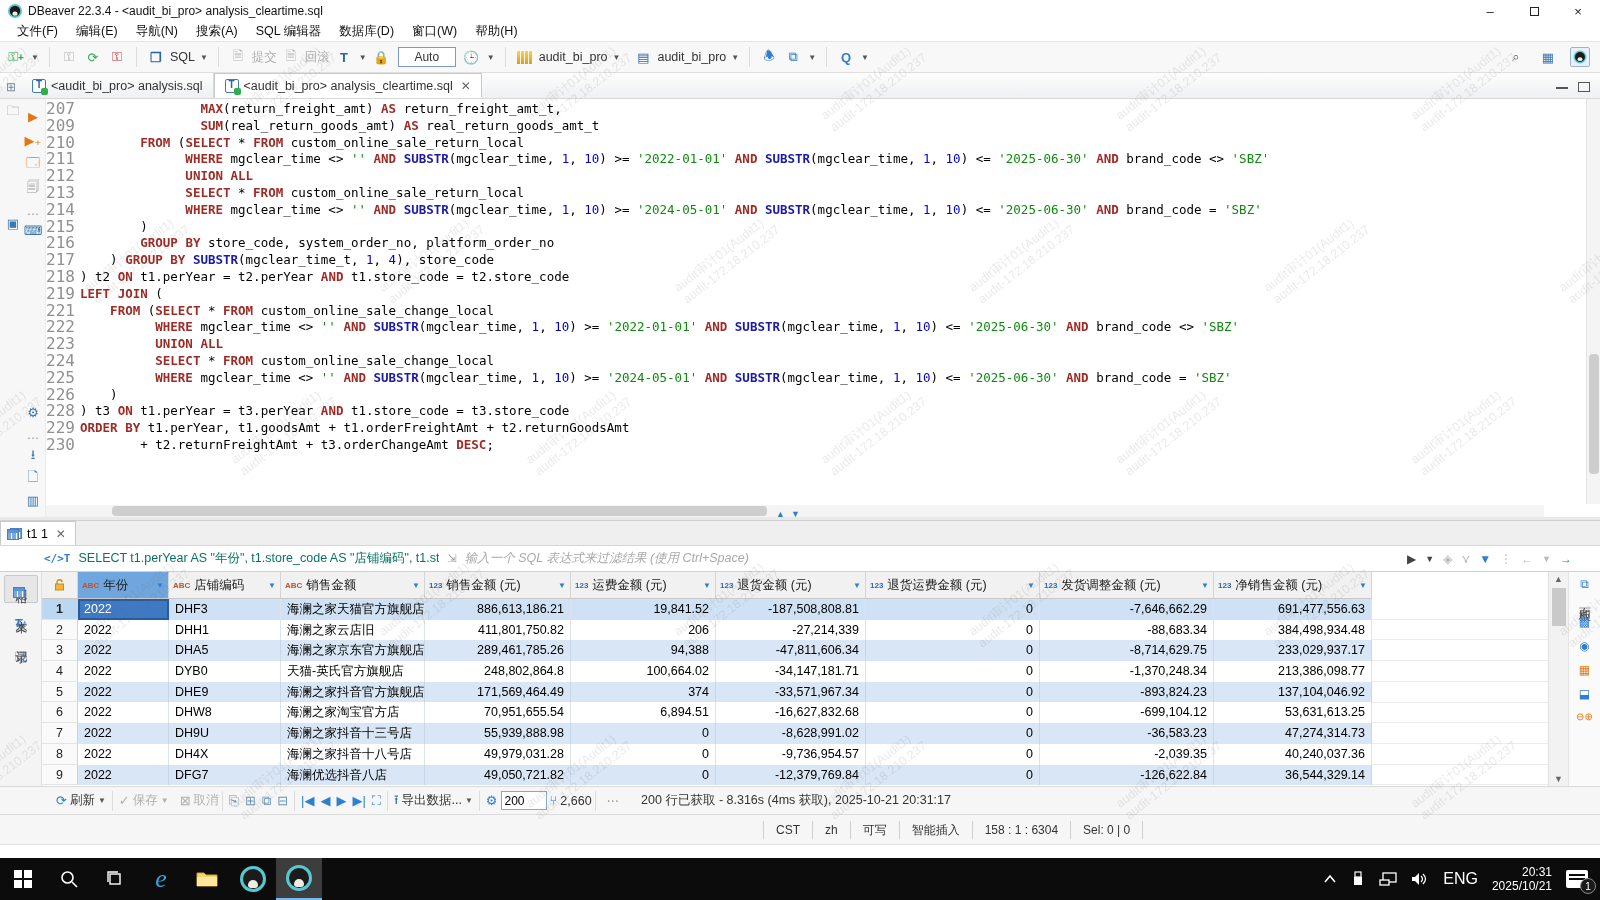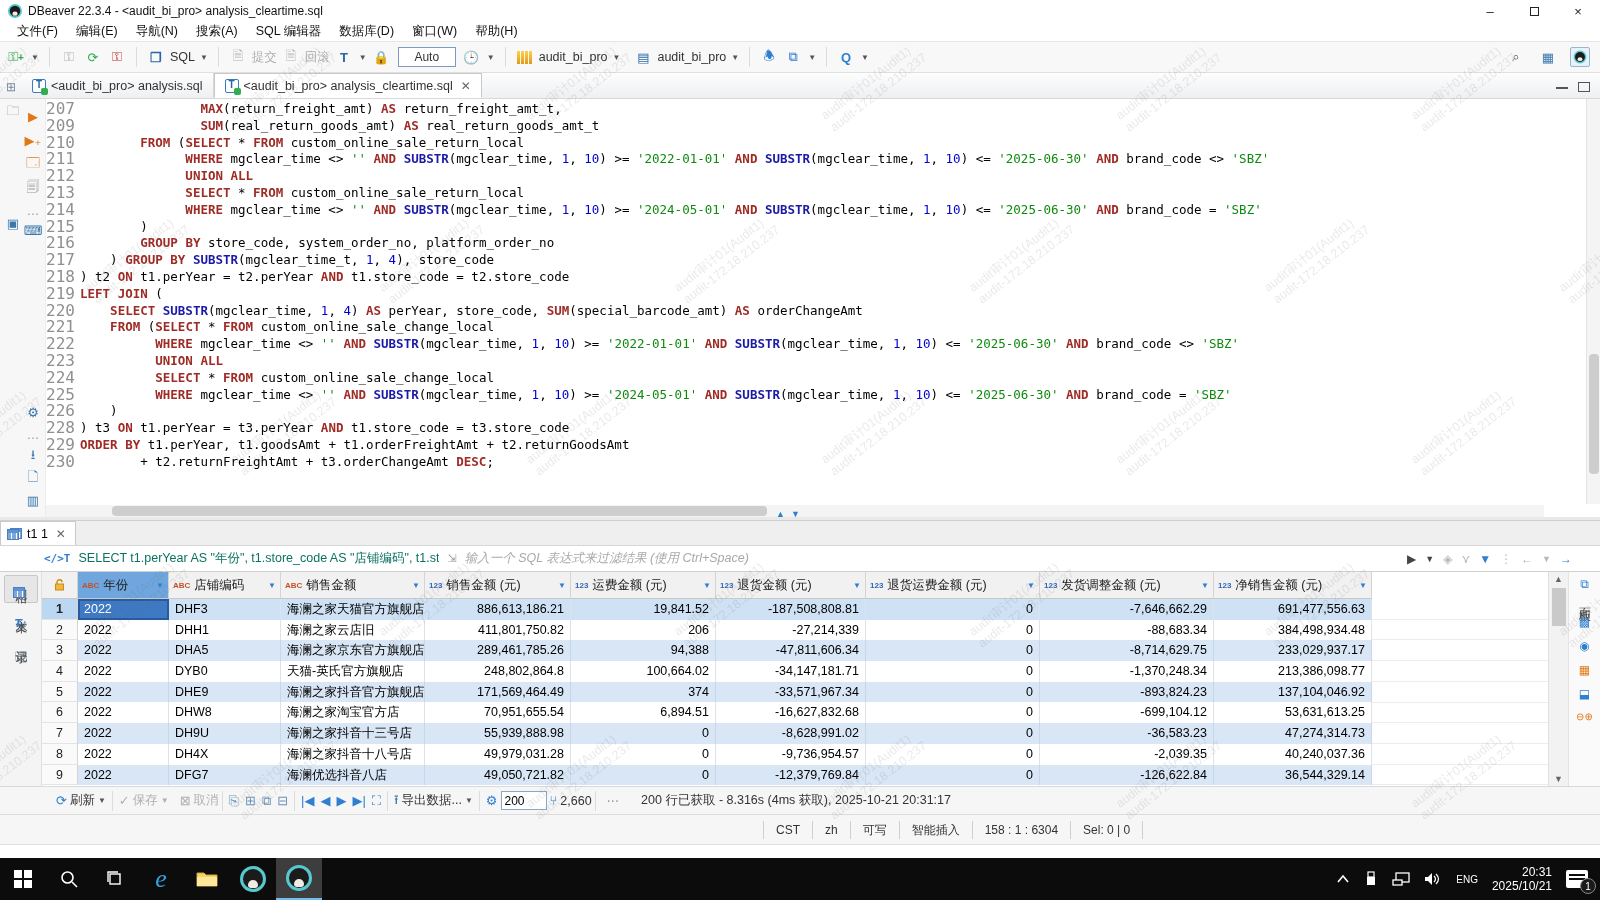--- a/index.html
+++ b/index.html
@@ -167,21 +167,21 @@
   .win-gap { position:absolute; left:0; top:844px; width:1600px; height:14px; background:#fff;
     border-top:1px solid #e0e0e0; }
 
   
   .taskbar { position:absolute; left:0; top:858px; width:1600px; height:42px; background:#0c0c0c;
     display:flex; align-items:center; color:#fff; }
   .tk-btn { width:46px; height:42px; display:flex; align-items:center; justify-content:center; }
   .tk-btn.active { background:#3d3d3d; border-bottom:2px solid #76b9ed; }
   .tray { margin-left:auto; display:flex; align-items:center; gap:14px; padding-right:12px; }
   .tray-clock { text-align:right; font-size:12px; line-height:14px; }
-  .tray-lang { font-size:10px; }
+  .tray-lang { font-size:16px; }
   .beaver { width:26px; height:26px; border-radius:50%; border:3px solid #57c8cf; background:#1b1b1b;
     position:relative; }
   .beaver:after { content:""; position:absolute; left:5px; bottom:1px; width:10px; height:8px;
     background:#f0ece4; border-radius:5px 5px 3px 3px; }
   .notif { position:relative; width:22px; height:18px; background:#fff; border-radius:2px; }
   .notif:before { content:""; position:absolute; left:3px; top:4px; width:16px; height:2px;
     background:#0c0c0c; box-shadow:0 4px 0 #0c0c0c; }
   .badge { position:absolute; right:-8px; bottom:-6px; width:16px; height:16px; border-radius:50%;
     background:#1a1a1a; border:1px solid #888; color:#fff; font-size:10px; display:flex;
     align-items:center; justify-content:center; }
@@ -335,21 +335,20 @@
         <div class="code-line"><span class="lineno">210</span><span>        <span class="tok-kw">FROM</span> (<span class="tok-kw">SELECT</span> * <span class="tok-kw">FROM</span> custom_online_sale_return_local</span></div>
         <div class="code-line"><span class="lineno">211</span><span>              <span class="tok-kw">WHERE</span> mgclear_time &lt;&gt; <span class="tok-str">''</span> <span class="tok-kw">AND</span> <span class="tok-fn">SUBSTR</span>(mgclear_time, <span class="tok-num">1</span>, <span class="tok-num">10</span>) &gt;= <span class="tok-str">'2022-01-01'</span> <span class="tok-kw">AND</span> <span class="tok-fn">SUBSTR</span>(mgclear_time, <span class="tok-num">1</span>, <span class="tok-num">10</span>) &lt;= <span class="tok-str">'2025-06-30'</span> <span class="tok-kw">AND</span> brand_code &lt;&gt; <span class="tok-str">'SBZ'</span></span></div>
         <div class="code-line"><span class="lineno">212</span><span>              <span class="tok-kw">UNION</span> <span class="tok-kw">ALL</span></span></div>
         <div class="code-line"><span class="lineno">213</span><span>              <span class="tok-kw">SELECT</span> * <span class="tok-kw">FROM</span> custom_online_sale_return_local</span></div>
         <div class="code-line"><span class="lineno">214</span><span>              <span class="tok-kw">WHERE</span> mgclear_time &lt;&gt; <span class="tok-str">''</span> <span class="tok-kw">AND</span> <span class="tok-fn">SUBSTR</span>(mgclear_time, <span class="tok-num">1</span>, <span class="tok-num">10</span>) &gt;= <span class="tok-str">'2024-05-01'</span> <span class="tok-kw">AND</span> <span class="tok-fn">SUBSTR</span>(mgclear_time, <span class="tok-num">1</span>, <span class="tok-num">10</span>) &lt;= <span class="tok-str">'2025-06-30'</span> <span class="tok-kw">AND</span> brand_code = <span class="tok-str">'SBZ'</span></span></div>
         <div class="code-line"><span class="lineno">215</span><span>        )</span></div>
         <div class="code-line"><span class="lineno">216</span><span>        <span class="tok-kw">GROUP</span> <span class="tok-kw">BY</span> store_code, system_order_no, platform_order_no</span></div>
         <div class="code-line"><span class="lineno">217</span><span>    ) <span class="tok-kw">GROUP</span> <span class="tok-kw">BY</span> <span class="tok-fn">SUBSTR</span>(mgclear_time_t, <span class="tok-num">1</span>, <span class="tok-num">4</span>), store_code</span></div>
         <div class="code-line"><span class="lineno">218</span><span>) t2 <span class="tok-kw">ON</span> t1.perYear = t2.perYear <span class="tok-kw">AND</span> t1.store_code = t2.store_code</span></div>
         <div class="code-line"><span class="lineno">219</span><span><span class="tok-kw">LEFT</span> <span class="tok-kw">JOIN</span> (</span></div>
-        <div class="code-line"><span class="lineno">220</span><span>    <span class="tok-kw">SELECT</span> <span class="tok-fn">SUBSTR</span>(mgclear_time, <span class="tok-num">1</span>, <span class="tok-num">4</span>) <span class="tok-kw">AS</span> perYear, store_code, <span class="tok-kw">SUM</span>(special_barcode_amt) <span class="tok-kw">AS</span> orderChangeAmt</span></div>
         <div class="code-line"><span class="lineno">221</span><span>    <span class="tok-kw">FROM</span> (<span class="tok-kw">SELECT</span> * <span class="tok-kw">FROM</span> custom_online_sale_change_local</span></div>
         <div class="code-line"><span class="lineno">222</span><span>          <span class="tok-kw">WHERE</span> mgclear_time &lt;&gt; <span class="tok-str">''</span> <span class="tok-kw">AND</span> <span class="tok-fn">SUBSTR</span>(mgclear_time, <span class="tok-num">1</span>, <span class="tok-num">10</span>) &gt;= <span class="tok-str">'2022-01-01'</span> <span class="tok-kw">AND</span> <span class="tok-fn">SUBSTR</span>(mgclear_time, <span class="tok-num">1</span>, <span class="tok-num">10</span>) &lt;= <span class="tok-str">'2025-06-30'</span> <span class="tok-kw">AND</span> brand_code &lt;&gt; <span class="tok-str">'SBZ'</span></span></div>
         <div class="code-line"><span class="lineno">223</span><span>          <span class="tok-kw">UNION</span> <span class="tok-kw">ALL</span></span></div>
         <div class="code-line"><span class="lineno">224</span><span>          <span class="tok-kw">SELECT</span> * <span class="tok-kw">FROM</span> custom_online_sale_change_local</span></div>
         <div class="code-line"><span class="lineno">225</span><span>          <span class="tok-kw">WHERE</span> mgclear_time &lt;&gt; <span class="tok-str">''</span> <span class="tok-kw">AND</span> <span class="tok-fn">SUBSTR</span>(mgclear_time, <span class="tok-num">1</span>, <span class="tok-num">10</span>) &gt;= <span class="tok-str">'2024-05-01'</span> <span class="tok-kw">AND</span> <span class="tok-fn">SUBSTR</span>(mgclear_time, <span class="tok-num">1</span>, <span class="tok-num">10</span>) &lt;= <span class="tok-str">'2025-06-30'</span> <span class="tok-kw">AND</span> brand_code = <span class="tok-str">'SBZ'</span></span></div>
         <div class="code-line"><span class="lineno">226</span><span>    )</span></div>
         <div class="code-line"><span class="lineno">228</span><span>) t3 <span class="tok-kw">ON</span> t1.perYear = t3.perYear <span class="tok-kw">AND</span> t1.store_code = t3.store_code</span></div>
         <div class="code-line"><span class="lineno">229</span><span><span class="tok-kw">ORDER</span> <span class="tok-kw">BY</span> t1.perYear, t1.goodsAmt + t1.orderFreightAmt + t2.returnGoodsAmt</span></div>
         <div class="code-line"><span class="lineno">230</span><span>        + t2.returnFreightAmt + t3.orderChangeAmt <span class="tok-kw">DESC</span>;</span></div>
       </div>

